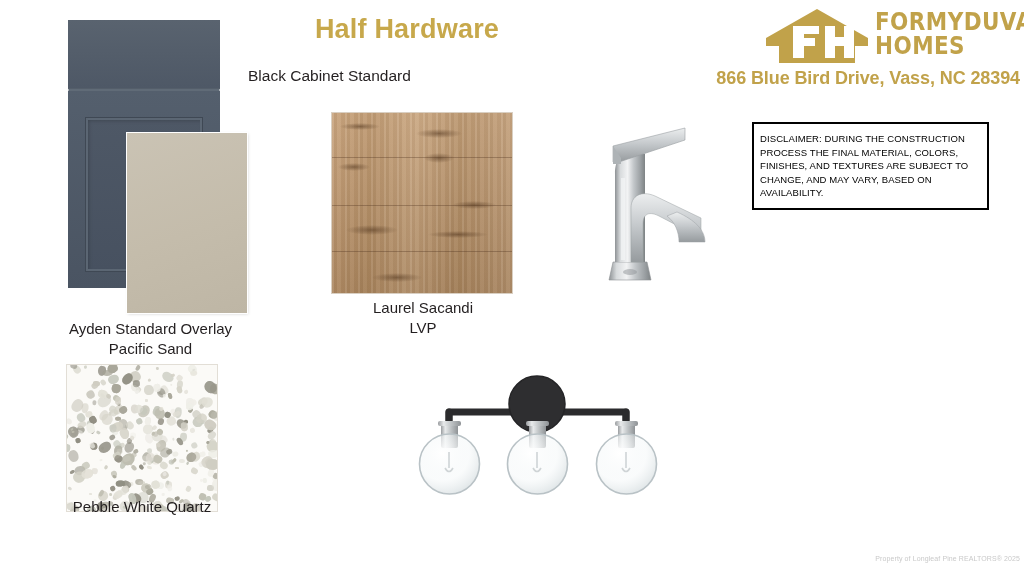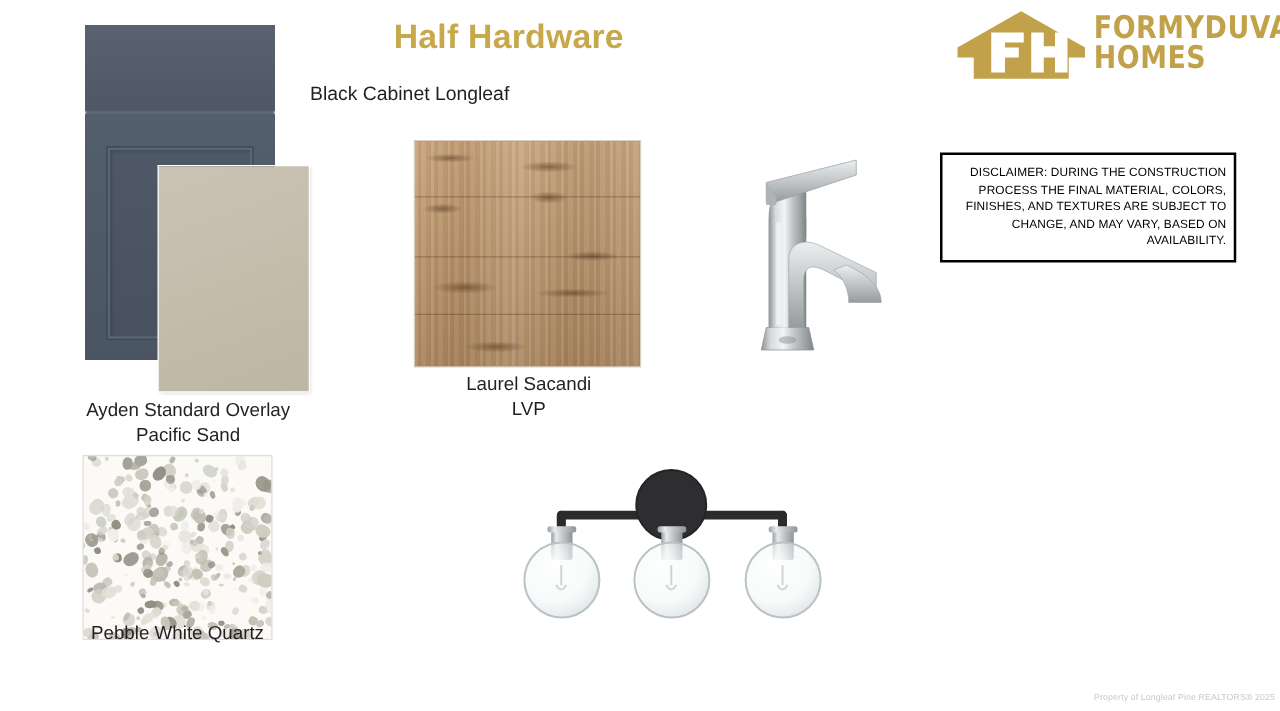--- a/index.html
+++ b/index.html
@@ -23,21 +23,21 @@
               transform:scaleX(.86);transform-origin:left top;}
   .brand-text .l2{display:block;}
   .address{position:absolute;left:700px;top:68px;width:320px;text-align:right;
            font-size:18px;font-weight:bold;color:#c1a24a;white-space:nowrap;
            letter-spacing:-.1px;}
 
   
   .disclaimer{position:absolute;left:752px;top:122px;width:237px;height:88px;
               border:2px solid #000;box-sizing:border-box;
               display:flex;align-items:center;justify-content:center;}
-  .disclaimer p{margin:0;padding:0 6px;text-align:right;font-size:9.5px;
+  .disclaimer p{margin:0;padding:0 6px;text-align:left;font-size:9.5px;
                 line-height:13.6px;color:#000;letter-spacing:.1px;}
 
   
   .cabinet{position:absolute;left:68px;top:20px;width:152px;height:268px;
            background:#525d6b;box-shadow:0 0 0 1px #ffffff inset;}
   .cab-drawer{position:absolute;left:0;top:0;right:0;height:68px;
               background:linear-gradient(180deg,#59636f 0%,#4e5866 100%);
               border-bottom:1px solid #39424e;}
   .cab-gap{position:absolute;left:0;top:68px;right:0;height:3px;
            background:#6b7682;opacity:.55;}
@@ -106,20 +106,21 @@
     <svg class="brand-mark" viewBox="0 0 108 56">
       <path fill="#c1a24a" d="M54 1 L105 30 L105 38 L92 38 L92 55 L16 55 L16 38 L3 38 L3 30 Z"></path>
       <path fill="#ffffff" d="M30 18 L30 50 L41 50 L41 38 L52 38 L52 30 L41 30 L41 26 L56 26 L56 18 Z"></path>
       <path fill="#ffffff" d="M62 18 L62 50 L72 50 L72 38 L81 38 L81 50 L91 50 L91 18 L81 18 L81 29 L72 29 L72 18 Z"></path>
     </svg>
     <div class="brand-text">
       <span>FORMYDUVAL</span>
       <span class="l2">HOMES</span>
     </div>
   </div>
+  <div class="address">866 Blue Bird Drive, Vass, NC 28394</div>
 
   <div class="disclaimer">
     <p>DISCLAIMER: DURING THE CONSTRUCTION PROCESS THE FINAL MATERIAL, COLORS, FINISHES, AND TEXTURES ARE SUBJECT TO CHANGE, AND MAY VARY, BASED ON AVAILABILITY.</p>
   </div>
 
   <div class="cabinet">
     <div class="cab-drawer"></div>
     <div class="cab-gap"></div>
     <div class="cab-door">
       <div class="cab-panel"></div>
@@ -641,21 +642,21 @@
     <circle cx="132.5" cy="92" r="30" fill="url(#glass)" stroke="#b9c2c6" stroke-width="1.6"></circle>
     <circle cx="221.5" cy="92" r="30" fill="url(#glass)" stroke="#b9c2c6" stroke-width="1.6"></circle>
 
     <g fill="none" stroke="#cfd4d6" stroke-width="1.6">
       <path d="M44 80 L44 96 M40 96 q4 7 8 0"></path>
       <path d="M132 80 L132 96 M128 96 q4 7 8 0"></path>
       <path d="M221 80 L221 96 M217 96 q4 7 8 0"></path>
     </g>
   </svg>
 
-  <div class="cap-hardware">Black Cabinet Longleaf</div>
+  <div class="cap-hardware">Black Cabinet Standard</div>
 
   <div class="cap cap-cabinet">
     <div>Ayden Standard Overlay</div>
     <div>Pacific Sand</div>
   </div>
 
   <div class="cap cap-lvp">
     <div>Laurel Sacandi</div>
     <div>LVP</div>
   </div>

